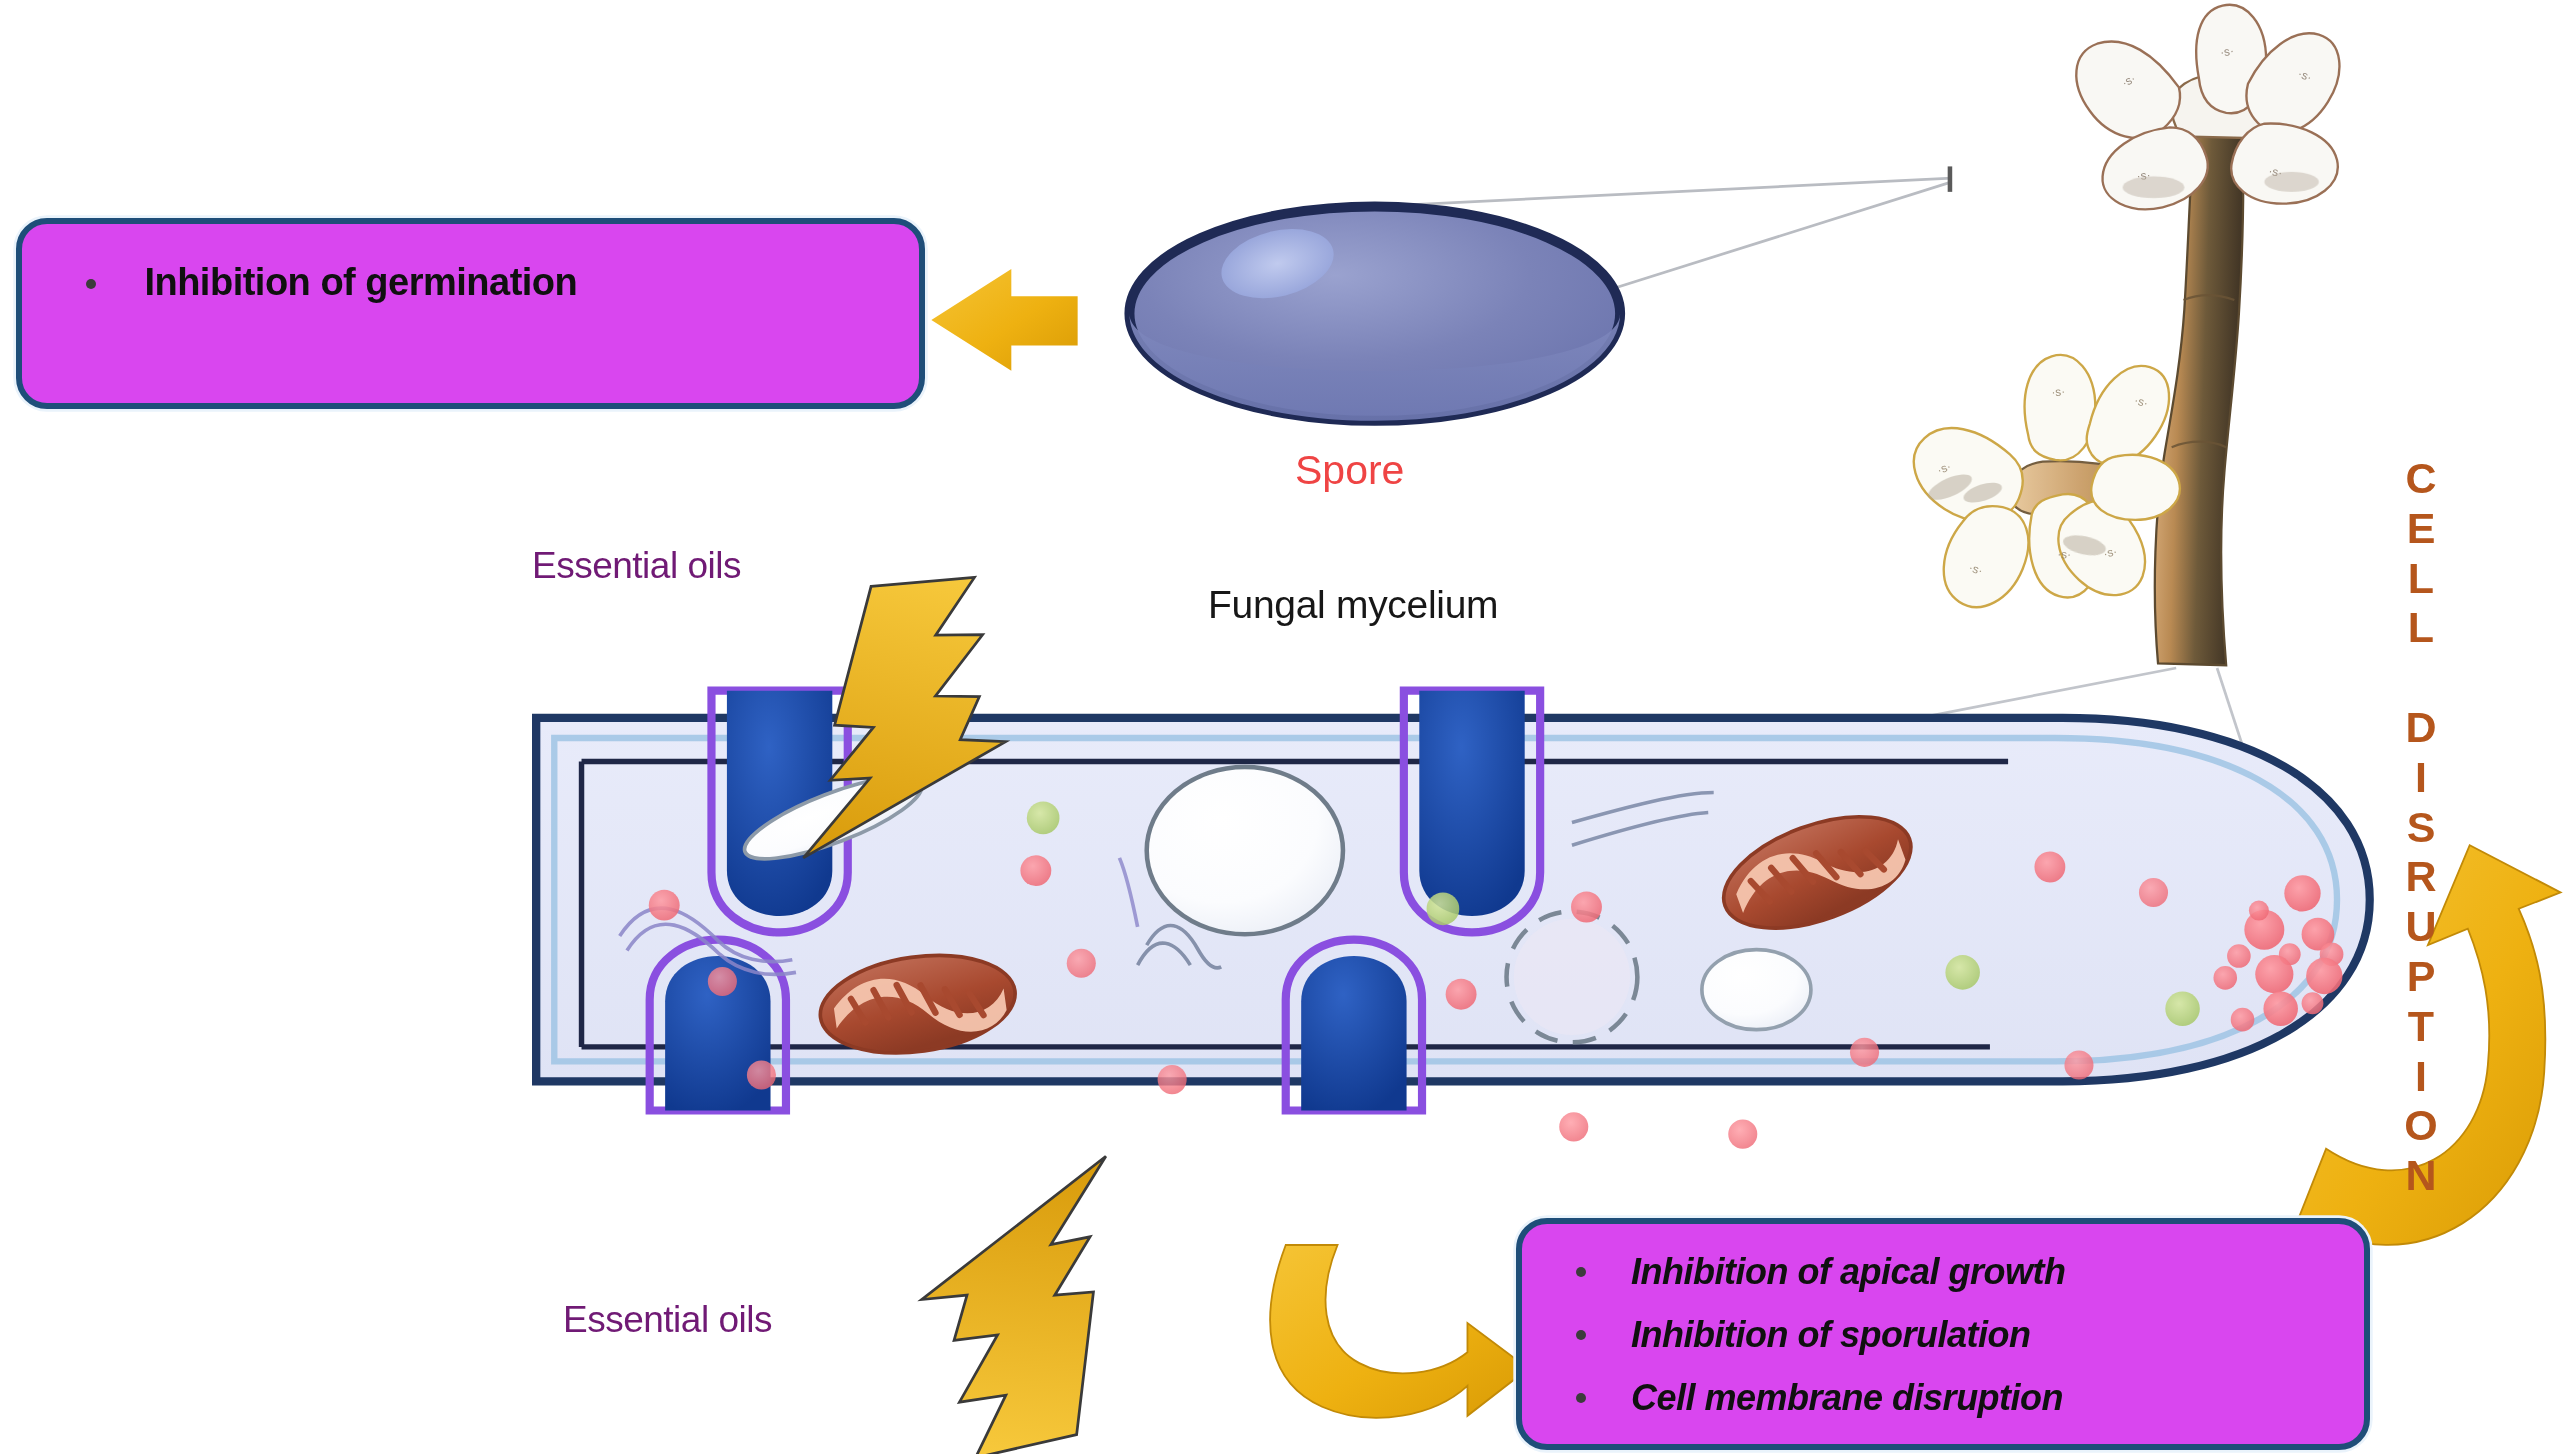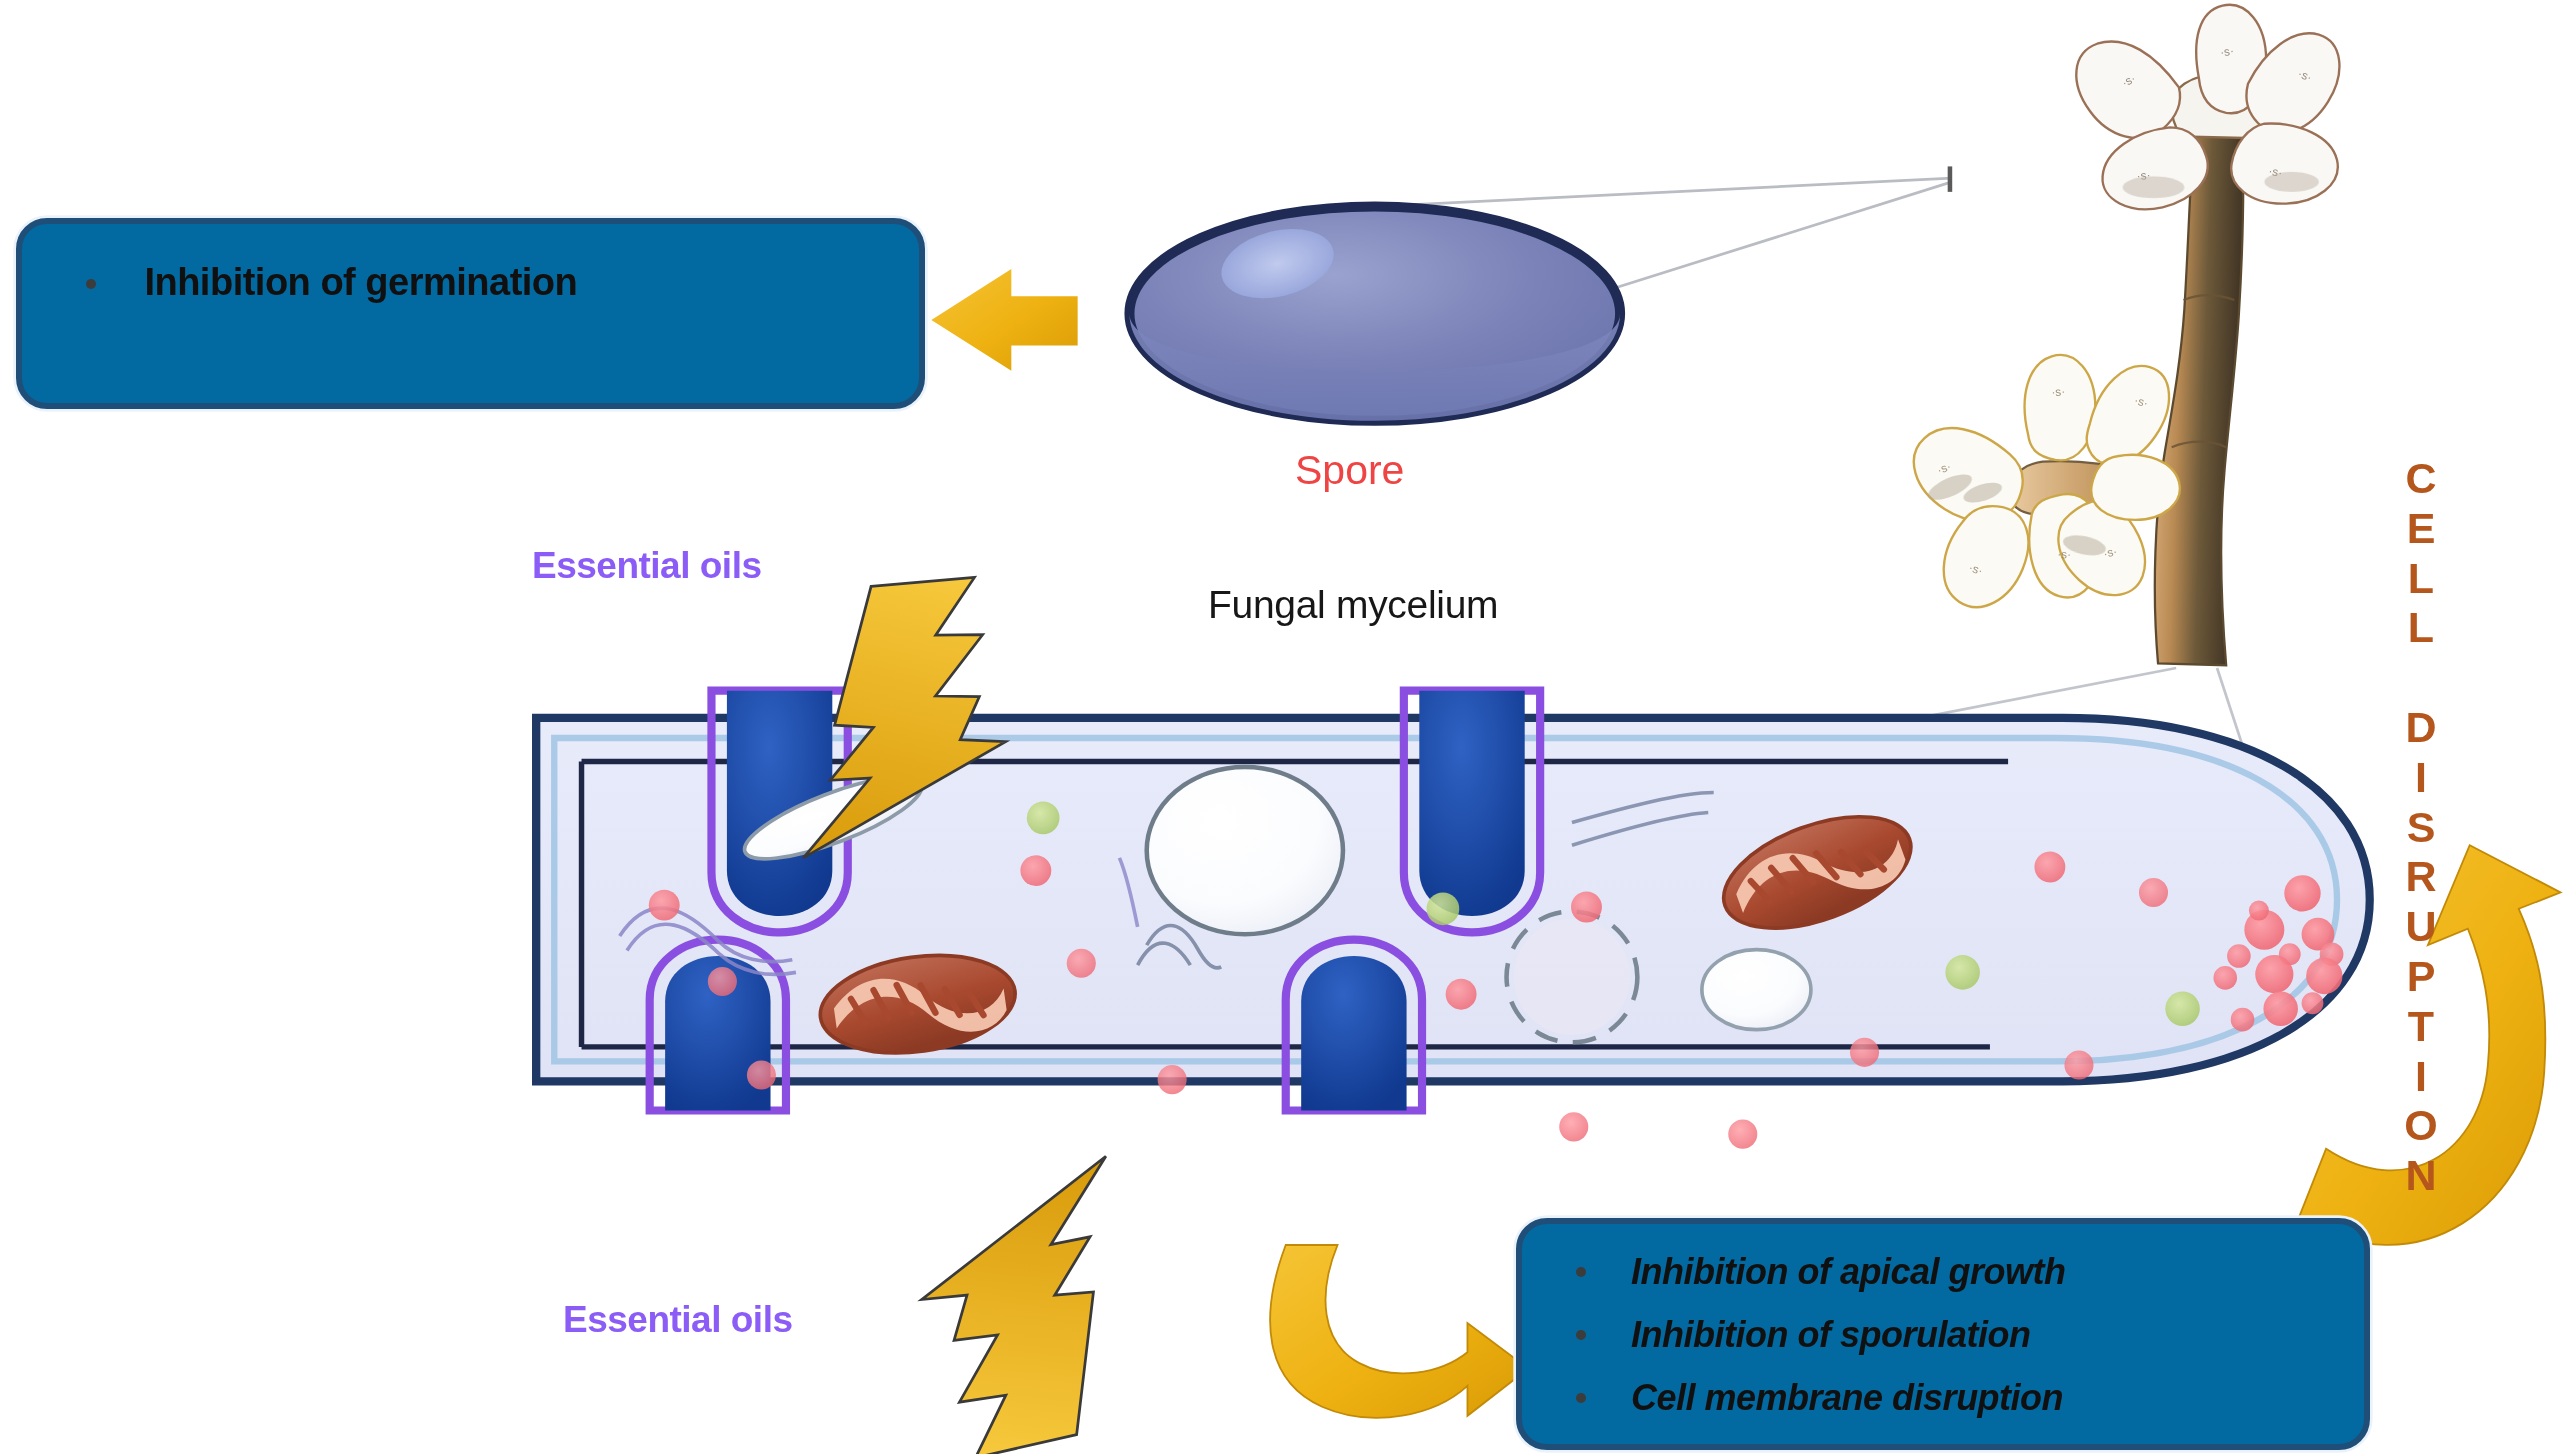--- a/index.html
+++ b/index.html
@@ -2,21 +2,21 @@
 <html style="font-size:14.5px"><head>
 <meta charset="utf-8">
 <style>
   html,body{margin:0;padding:0;background:#ffffff;}
   body{font-family:"Liberation Sans",sans-serif;}
   #stage{position:relative;width:2576px;height:1455px;background:#ffffff;overflow:hidden;}
   .abs{position:absolute;}
 
   
   .info-box{
-    background:#0369a1;
+    background:#d946ef;
     border:6.4px solid #1f4e79;
     border-radius:31px;
     box-sizing:border-box;
     box-shadow:0 0 0 2.7px #eaf3fb;
   }
   .info-list{list-style:none;margin:0;padding:0;}
   .info-list li{
     position:relative;
     font-weight:bold;
     color:#101010;
@@ -45,21 +45,21 @@
   
   .label-spore{
     left:1295px;top:447px;
     font-size:41px;color:#ef4444;font-weight:400;letter-spacing:0px;
   }
   .label-mycelium{
     left:1208px;top:583px;
     font-size:39px;color:#171717;font-weight:normal;letter-spacing:-0.3px;
   }
   .label-eo{
-    font-size:37px;color:#8b5cf6;font-weight:bold;letter-spacing:-0.5px;
+    font-size:37px;color:#701a75;font-weight:normal;letter-spacing:-0.5px;
   }
   #eo-top{left:532px;top:545px;}
   #eo-bottom{left:563px;top:1299px;}
   .label-disrupt{
     left:2399px;top:454px;
     font-size:43px;font-weight:bold;color:#b5561c;
     letter-spacing:1.8px;
     writing-mode:vertical-rl;
     text-orientation:upright;
     transform:none;

